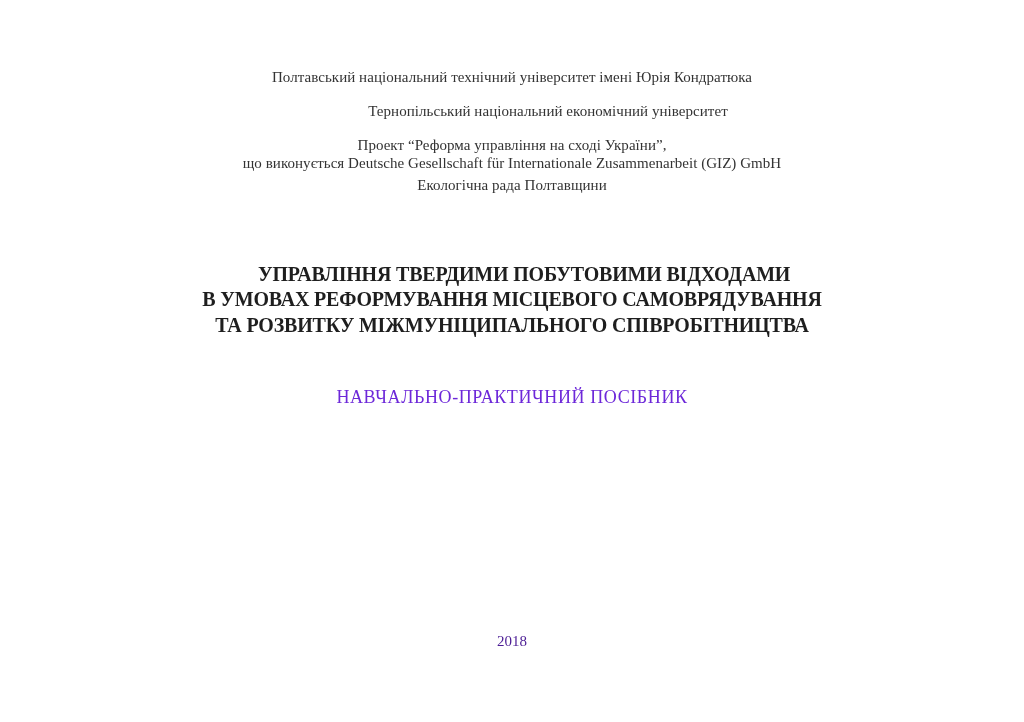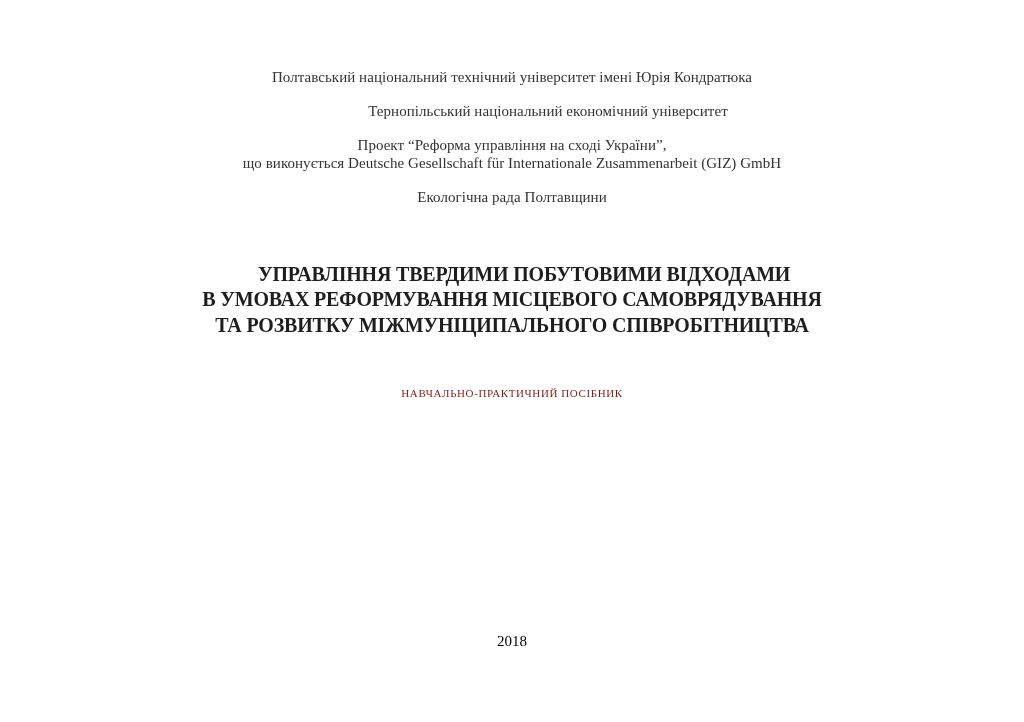--- a/index.html
+++ b/index.html
@@ -36,43 +36,43 @@
     }
     .title {
       font-size: 21.5px;
       font-weight: bold;
       color: #1e1e1e;
       letter-spacing: -0.2px;
       transform: scaleX(0.93);
       transform-origin: center;
     }
     .subtitle {
-      font-size: 11px;
-      color: #7f1d1d;
+      font-size: 18px;
+      color: #6d28d9;
       letter-spacing: 0.6px;
     }
     .year {
       font-size: 15px;
-      color: #000000;
+      color: #4c1d95;
     }
   </style>
 </head>
 <body>
 
 <div class="page">
 
   <div class="line inst" style="top:69px;">Полтавський національний технічний університет імені Юрія Кондратюка</div>
 
   <div class="line inst" style="top:103px;margin-left:36px;">Тернопільський національний економічний університет</div>
 
   <div class="line inst" style="top:155px;">що виконується Deutsche Gesellschaft für Internationale Zusammenarbeit (GIZ) GmbH</div>
 
   <div class="line inst" style="top:137px;">Проект “Реформа управління на сході України”,</div>
 
-  <div class="line inst" style="top:189px;">Екологічна рада Полтавщини</div>
+  <div class="line inst" style="top:177px;">Екологічна рада Полтавщини</div>
 
   <div>
     <div class="line title" style="top:262px; padding-left:26px; box-sizing:border-box;">УПРАВЛІННЯ ТВЕРДИМИ ПОБУТОВИМИ ВІДХОДАМИ</div>
     <div class="line title" style="top:287px;">В УМОВАХ РЕФОРМУВАННЯ МІСЦЕВОГО САМОВРЯДУВАННЯ</div>
     <div class="line title" style="top:313px;">ТА РОЗВИТКУ МІЖМУНІЦИПАЛЬНОГО СПІВРОБІТНИЦТВА</div>
   </div>
 
   <div class="line subtitle" style="top:387px;">НАВЧАЛЬНО-ПРАКТИЧНИЙ ПОСІБНИК</div>
 
   <div class="line year" style="top:633px;">2018</div>

